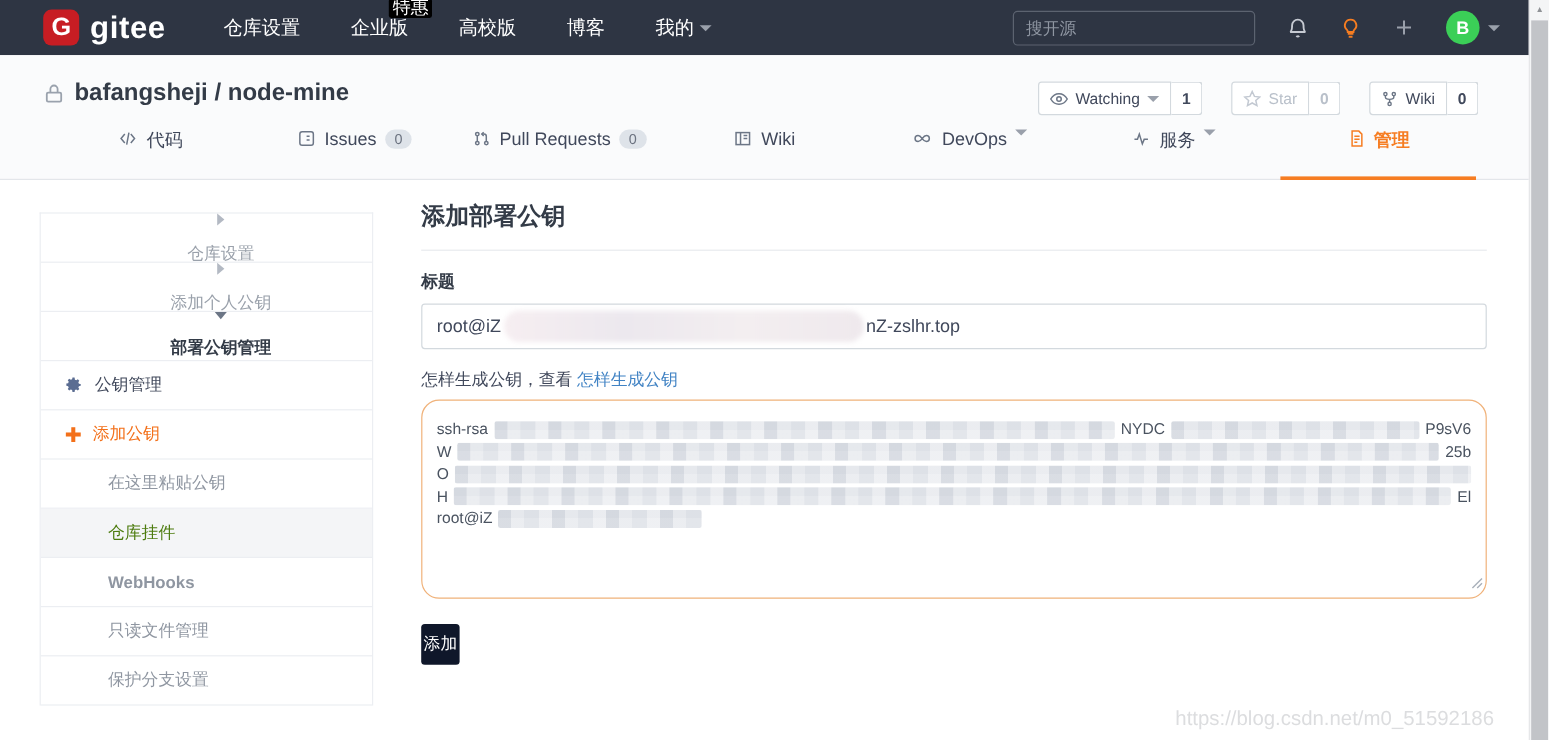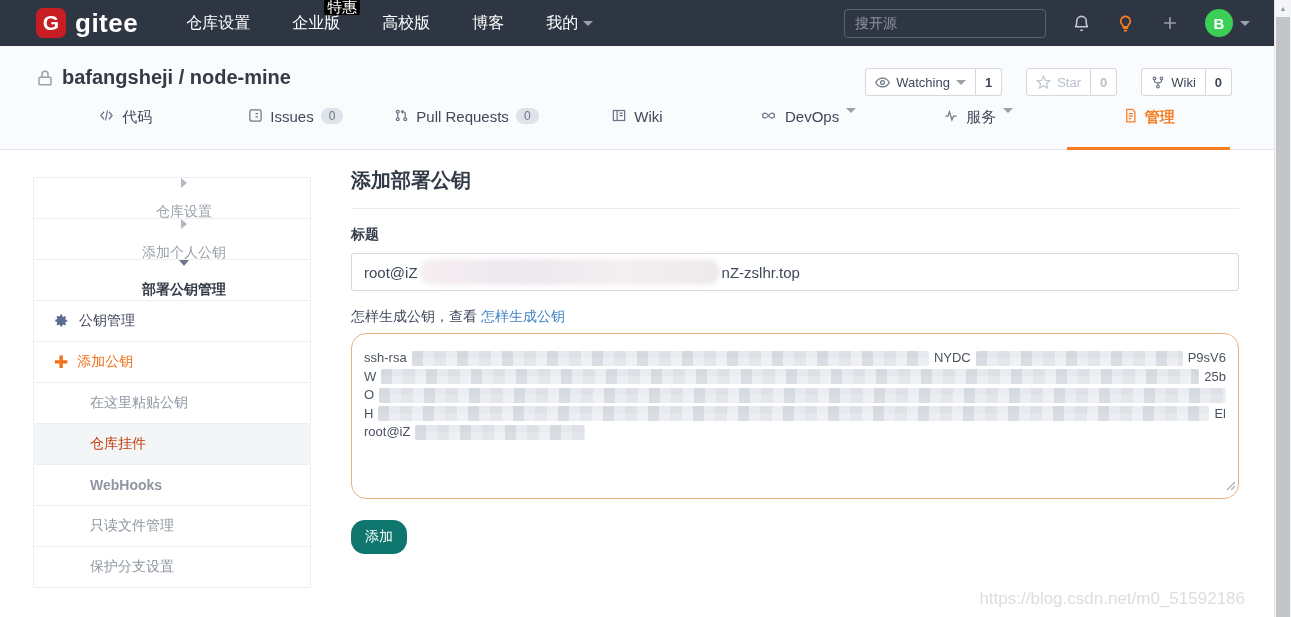--- a/index.html
+++ b/index.html
@@ -57,42 +57,42 @@
   .tri-right { width:0; height:0; border-top:5px solid transparent; border-bottom:5px solid transparent; border-left:6px solid #b3b9c3; }
   .tri-down { width:0; height:0; border-left:5px solid transparent; border-right:5px solid transparent; border-top:6px solid #6c7686; }
   .side-group { padding-left:24px; gap:15px; color:#9aa1ab;flex-direction:column; }
   .side-group.expanded { color:#333b47; font-weight:bold; }
   .side-child { padding-left:20px; gap:9px; color:#40485b; }
   .side-child .gear { color:#5b6d92; display:flex; }
   .side-child.active { color:#f3701a; }
   .side-child .plus-ic { color:#f3701a; font-weight:bold; font-size:17px; line-height:1; }
   .side-plain { padding-left:56px; color:#8f96a1; }
   .side-plain.bold { font-weight:bold; }
-  .side-plain.disabled { background:#f4f5f7; color:#c2410c; }
+  .side-plain.disabled { background:#f4f5f7; color:#4d7c0f; }
 
   
   .main { position:absolute; left:351px; top:167px; width:888px; }
   .main-head { display:flex; justify-content:space-between; align-items:baseline; border-bottom:1px solid #e8eaee; padding-bottom:14px; }
   .main-title { font-size:20px; font-weight:bold; color:#333b47; }
   .main-hint { font-size:13px; color:#545d68; }
   .link-orange { color:#f3701a; text-decoration:none; cursor:pointer; }
   .link-blue { color:#4183c4; text-decoration:none; cursor:pointer; }
   .field-label { margin-top:17px; font-size:14px; font-weight:bold; color:#333b47; }
   .title-input { margin-top:9px; height:38px; border:1px solid #d3d9de; border-radius:3px; display:flex; align-items:center; padding:0 12px; font-size:15px; color:#40485b; gap:2px; background:#fff; }
   .blurblob { width:300px; height:26px; border-radius:13px; background:linear-gradient(90deg,#f6eef1,#ece8ee,#f3eef0,#efe9ed); filter:blur(2px); }
   .paste-hint { margin-top:17px; font-size:14px; color:#40485b; }
   .keybox { position:relative; margin-top:7px; height:166px; border:1px solid #f0b27a; border-radius:15px; padding:15px 12px; font-size:13px; color:#4a5360; line-height:18.5px; overflow:hidden; background:#fff; }
   .kline { display:flex; align-items:center; gap:5px; height:18.5px; }
   .mosaic { height:15px; border-radius:2px; flex:1;
     background-image:
       repeating-linear-gradient(90deg, rgba(201,206,215,.55) 0 11px, rgba(233,235,239,.5) 11px 22px, rgba(216,220,227,.5) 22px 34px, rgba(240,241,244,.6) 34px 45px),
       repeating-linear-gradient(0deg, #eef0f3 0 8px, #e3e6eb 8px 16px); }
   .mosaic.fixed { flex:none; }
   .resize-handle { position:absolute; right:2px; bottom:2px; color:#aab1bb; }
-  .add-btn { margin-top:21px; background:#0f766e; color:#fff; border:none; font-size:14px; padding:8px 14px; border-radius:14px; cursor:pointer; font-family:inherit; }
+  .add-btn { margin-top:21px; background:#0f172a; color:#fff; border:none; font-size:14px; padding:8px 2px; border-radius:3px; cursor:pointer; font-family:inherit; }
   .watermark { position:absolute; right:46px; bottom:8px; font-size:17px; color:#dcdddf; }
 </style>
 </head>
 <body>
 
 <div class="page">
 
   <div class="navbar">
     <div class="logo">
       <div class="logo-mark">G</div>

